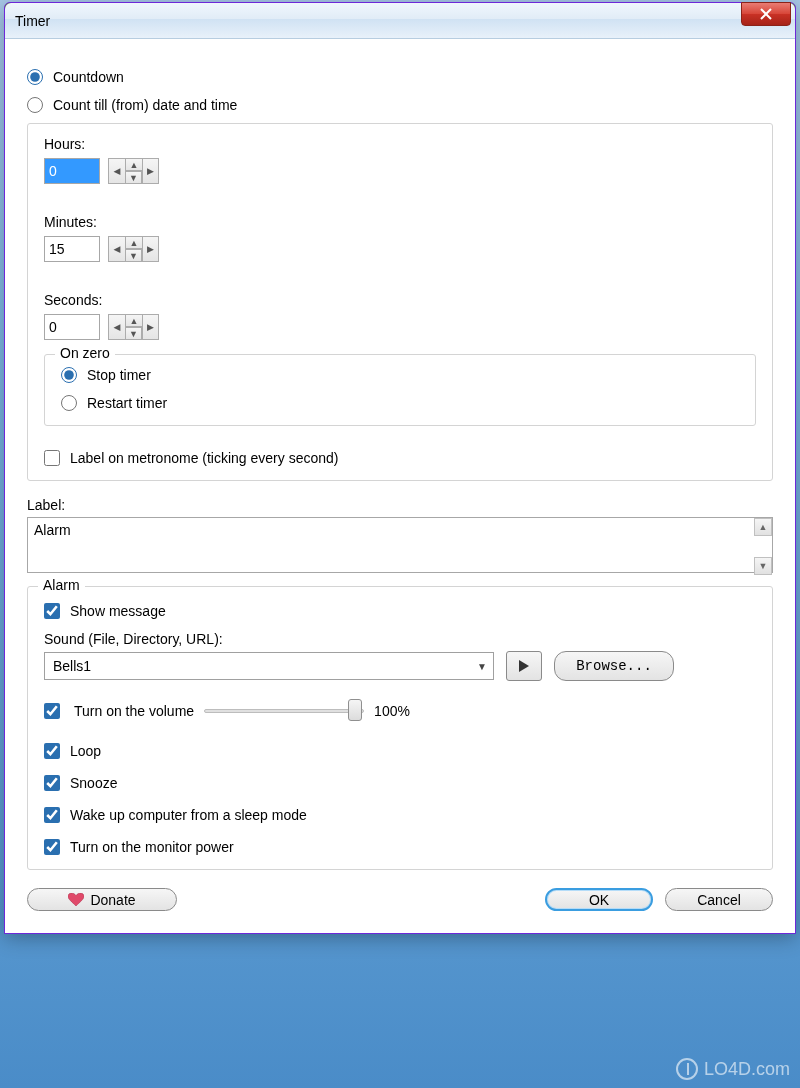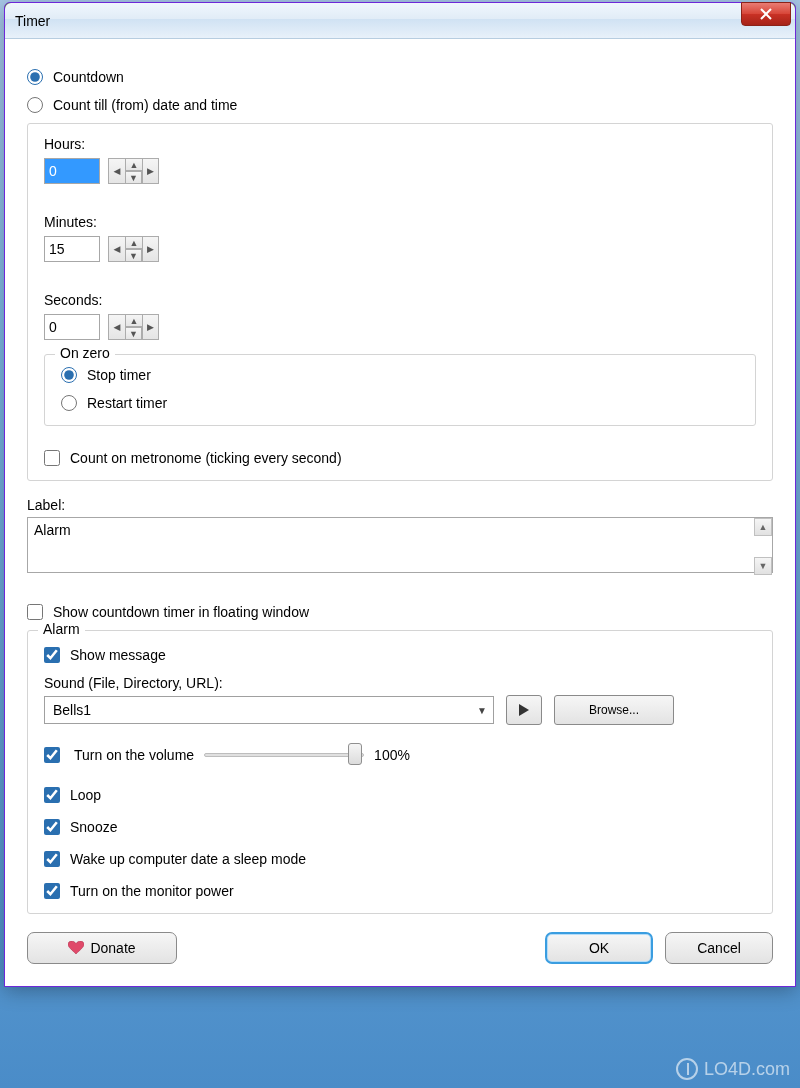--- a/index.html
+++ b/index.html
@@ -187,24 +187,24 @@
     align-items: center;
     justify-content: center;
     cursor: pointer;
   }
   .play-btn svg { width: 12px; height: 14px; }
   .browse-btn {
     width: 120px;
     height: 30px;
     border: 1px solid #8a8a8a;
     background: linear-gradient(to bottom, #f6f6f6 0%, #e3e3e3 100%);
-    border-radius: 3px;
-    cursor: pointer;
-    font-family: Liberation Sans, sans-serif;
-    font-size: 12px;
+    border-radius: 12px;
+    cursor: pointer;
+    font-family: Liberation Mono, monospace;
+    font-size: 14px;
   }
   .vol-row { display: flex; align-items: center; height: 32px; gap: 10px; }
   .slider {
     width: 160px;
     height: 20px;
     position: relative;
     display: flex;
     align-items: center;
   }
   .slider-track {
@@ -225,24 +225,24 @@
     border-radius: 3px;
   }
   .footer {
     display: flex;
     justify-content: space-between;
     align-items: center;
     margin-top: 18px;
   }
   .push-btn {
     min-width: 108px;
-    height: 32px;
+    height: 23px;
     border: 1px solid #8a8a8a;
     background: linear-gradient(to bottom, #f6f6f6 0%, #e3e3e3 100%);
-    border-radius: 7px;
+    border-radius: 12px;
     font-family: inherit;
     font-size: 14px;
     cursor: pointer;
     display: inline-flex;
     align-items: center;
     justify-content: center;
     gap: 6px;
   }
   .push-btn.default {
     border: 2px solid #3a9de0;
@@ -355,37 +355,33 @@
           <span>Stop timer</span>
         </label>
         <label class="radio-row">
           <input type="radio" name="onzero" style="">
           <span>Restart timer</span>
         </label>
       </div>
 
       <label class="check-row" style="margin-top:12px">
         <input type="checkbox" style="">
-        <span>Count on metronome (ticking every second)</span>
+        <span>Label on metronome (ticking every second)</span>
       </label>
     </div>
 
     <div class="label-section">
       <span class="lbl-text">Label:</span>
       <div class="ml-wrap">
         <textarea class="multiline" style="">Alarm</textarea>
         <div class="scroll-arrow up">▲</div>
         <div class="scroll-arrow down">▼</div>
       </div>
     </div>
 
-    <label class="check-row show-floating">
-      <input type="checkbox" style="">
-      <span>Show countdown timer in floating window</span>
-    </label>
 
     <div class="groupbox titled alarm-box" style="margin-top:10px">
       <span class="group-legend">Alarm</span>
 
       <label class="check-row">
         <input type="checkbox" checked="" style="">
         <span>Show message</span>
       </label>
 
       <span class="lbl-text" style="margin-top:12px;display:block">Sound (File, Directory, URL):</span>
@@ -415,21 +411,21 @@
       <label class="check-row">
         <input type="checkbox" checked="" style="">
         <span>Loop</span>
       </label>
       <label class="check-row">
         <input type="checkbox" checked="" style="">
         <span>Snooze</span>
       </label>
       <label class="check-row">
         <input type="checkbox" checked="" style="">
-        <span>Wake up computer date a sleep mode</span>
+        <span>Wake up computer from a sleep mode</span>
       </label>
       <label class="check-row">
         <input type="checkbox" checked="" style="">
         <span>Turn on the monitor power</span>
       </label>
     </div>
 
     <div class="footer">
       <button class="push-btn" style="min-width:150px">
         <span class="heart">

